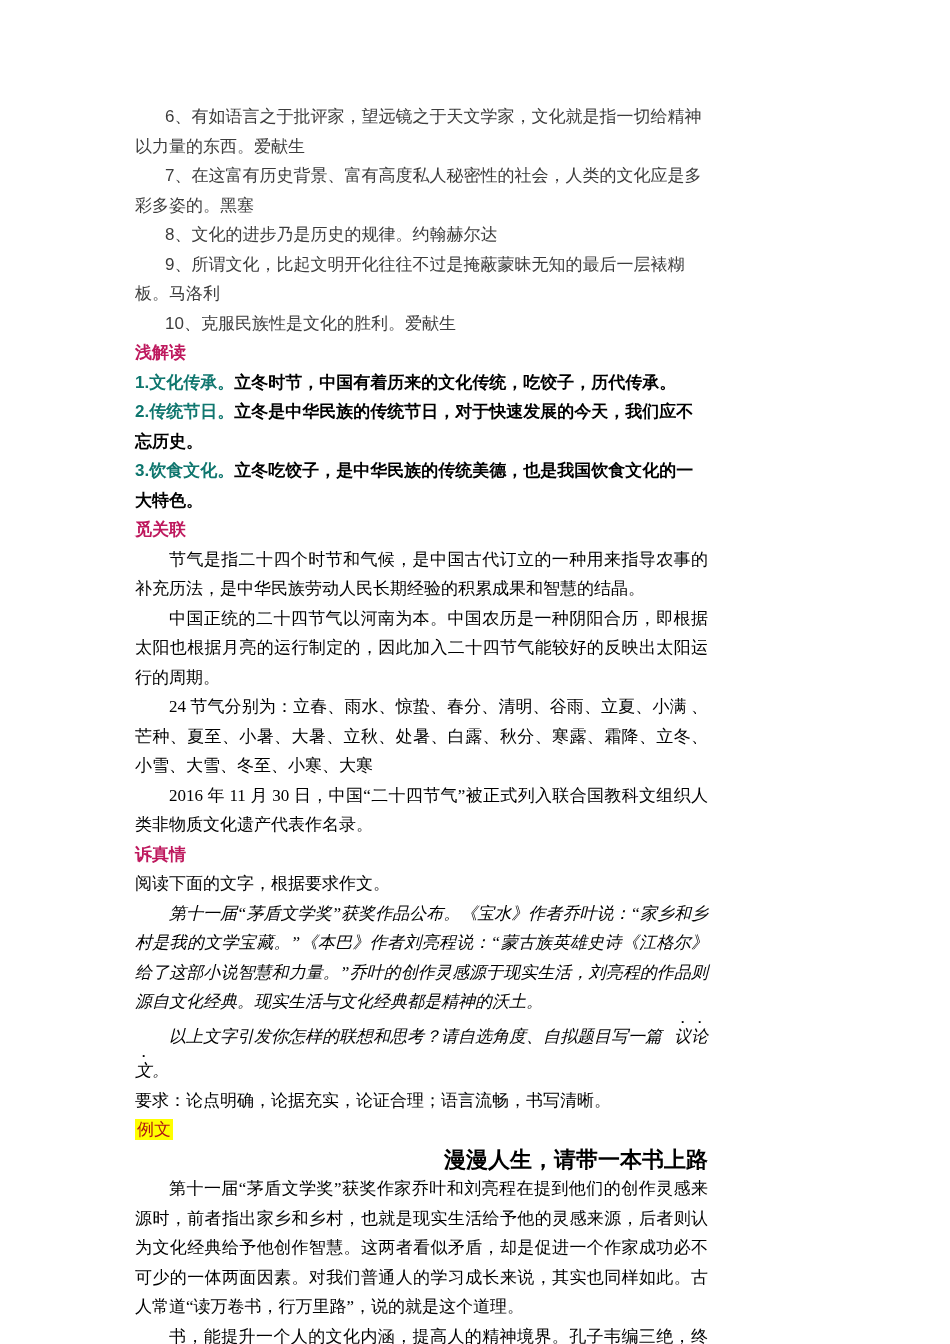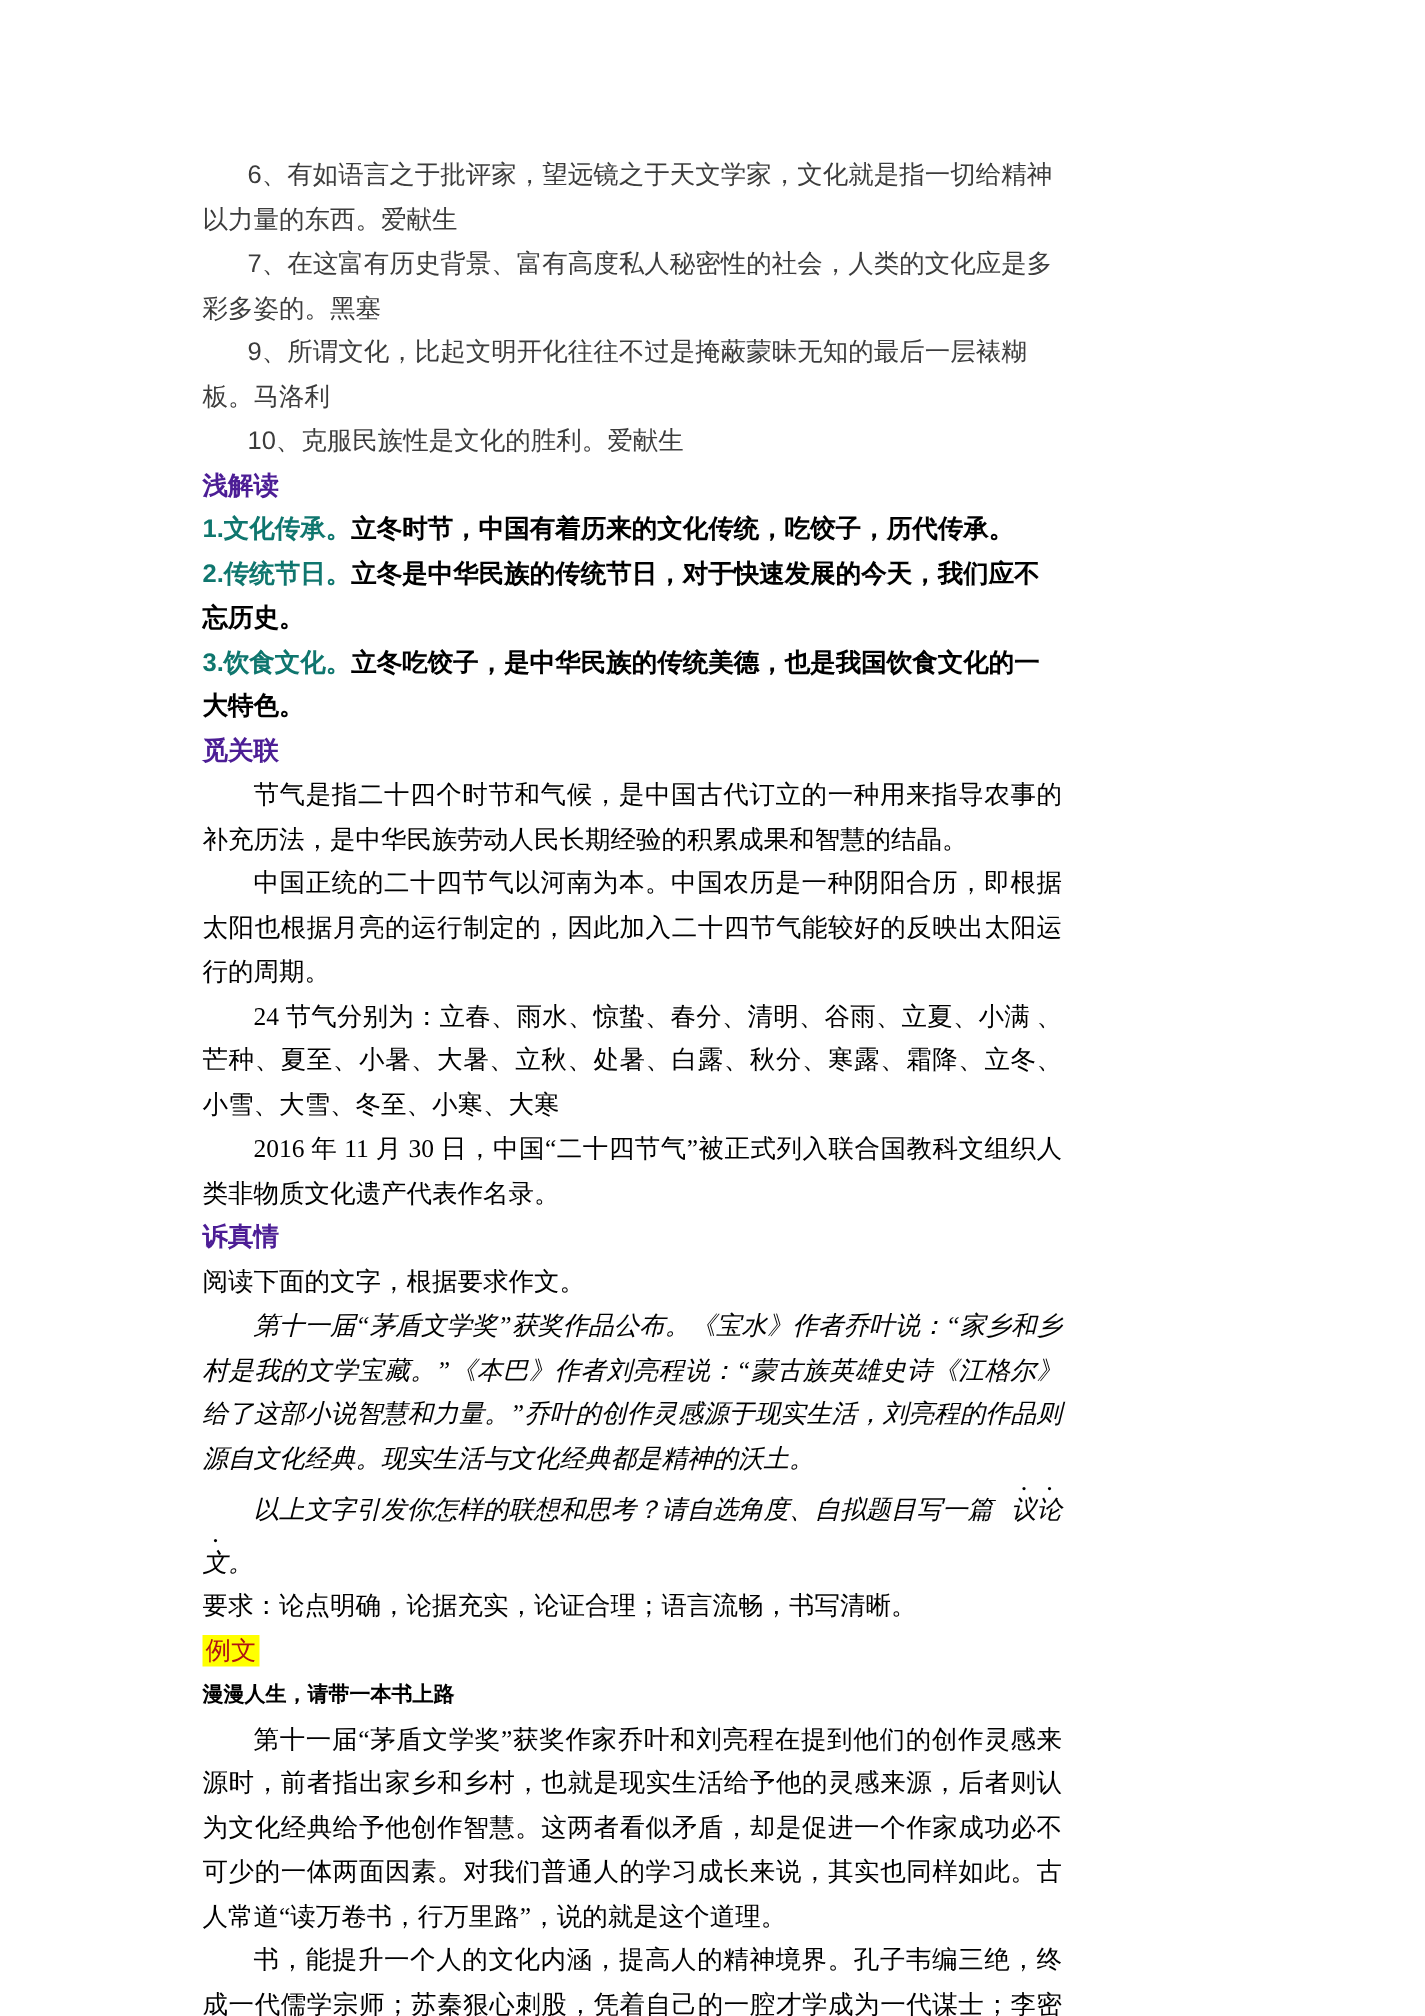--- a/index.html
+++ b/index.html
@@ -27,21 +27,21 @@
     font-family: "Liberation Sans", "DejaVu Sans", sans-serif;
     color: #3c3c3c;
     text-indent: 30px;
     text-align: left;
   }
 
   
   .sec-heading {
     font-family: "Liberation Sans", "DejaVu Sans", sans-serif;
     font-weight: bold;
-    color: #4c1d95;
+    color: #be185d;
     text-align: left;
   }
 
   
   .jiedu-line {
     font-family: "Liberation Sans", "DejaVu Sans", sans-serif;
     font-weight: bold;
     color: #000000;
     text-align: left;
   }
@@ -68,34 +68,35 @@
   .liwen-tag {
     background: #ffff00;
     color: #b01414;
     font-family: "Liberation Sans", "DejaVu Sans", sans-serif;
     padding: 1px 2px;
     margin-top: 10px;
   }
 
   
   .essay-title {
-    text-align: left;
+    text-align: right;
     text-indent: 0;
     font-weight: bold;
-    font-size: 14px;
+    font-size: 22px;
     font-family: "Liberation Sans", "DejaVu Sans", sans-serif;
   }
 </style>
 </head>
 <body>
 
 <div class="doc">
 
   <p class="quote">6、有如语言之于批评家，望远镜之于天文学家，文化就是指一切给精神以力量的东西。爱献生</p>
   <p class="quote">7、在这富有历史背景、富有高度私人秘密性的社会，人类的文化应是多彩多姿的。黑塞</p>
+  <p class="quote">8、文化的进步乃是历史的规律。约翰赫尔达</p>
   <p class="quote">9、所谓文化，比起文明开化往往不过是掩蔽蒙昧无知的最后一层裱糊板。马洛利</p>
   <p class="quote">10、克服民族性是文化的胜利。爱献生</p>
 
   <p class="sec-heading">浅解读</p>
 
   <p class="jiedu-line"><span class="jiedu-label">1.文化传承。</span><span>立冬时节，中国有着历来的文化传统，吃饺子，历代传承。</span></p>
   <p class="jiedu-line"><span class="jiedu-label">2.传统节日。</span><span>立冬是中华民族的传统节日，对于快速发展的今天，我们应不忘历史。</span></p>
   <p class="jiedu-line"><span class="jiedu-label">3.饮食文化。</span><span>立冬吃饺子，是中华民族的传统美德，也是我国饮食文化的一大特色。</span></p>
 
   <p class="sec-heading">觅关联</p>

